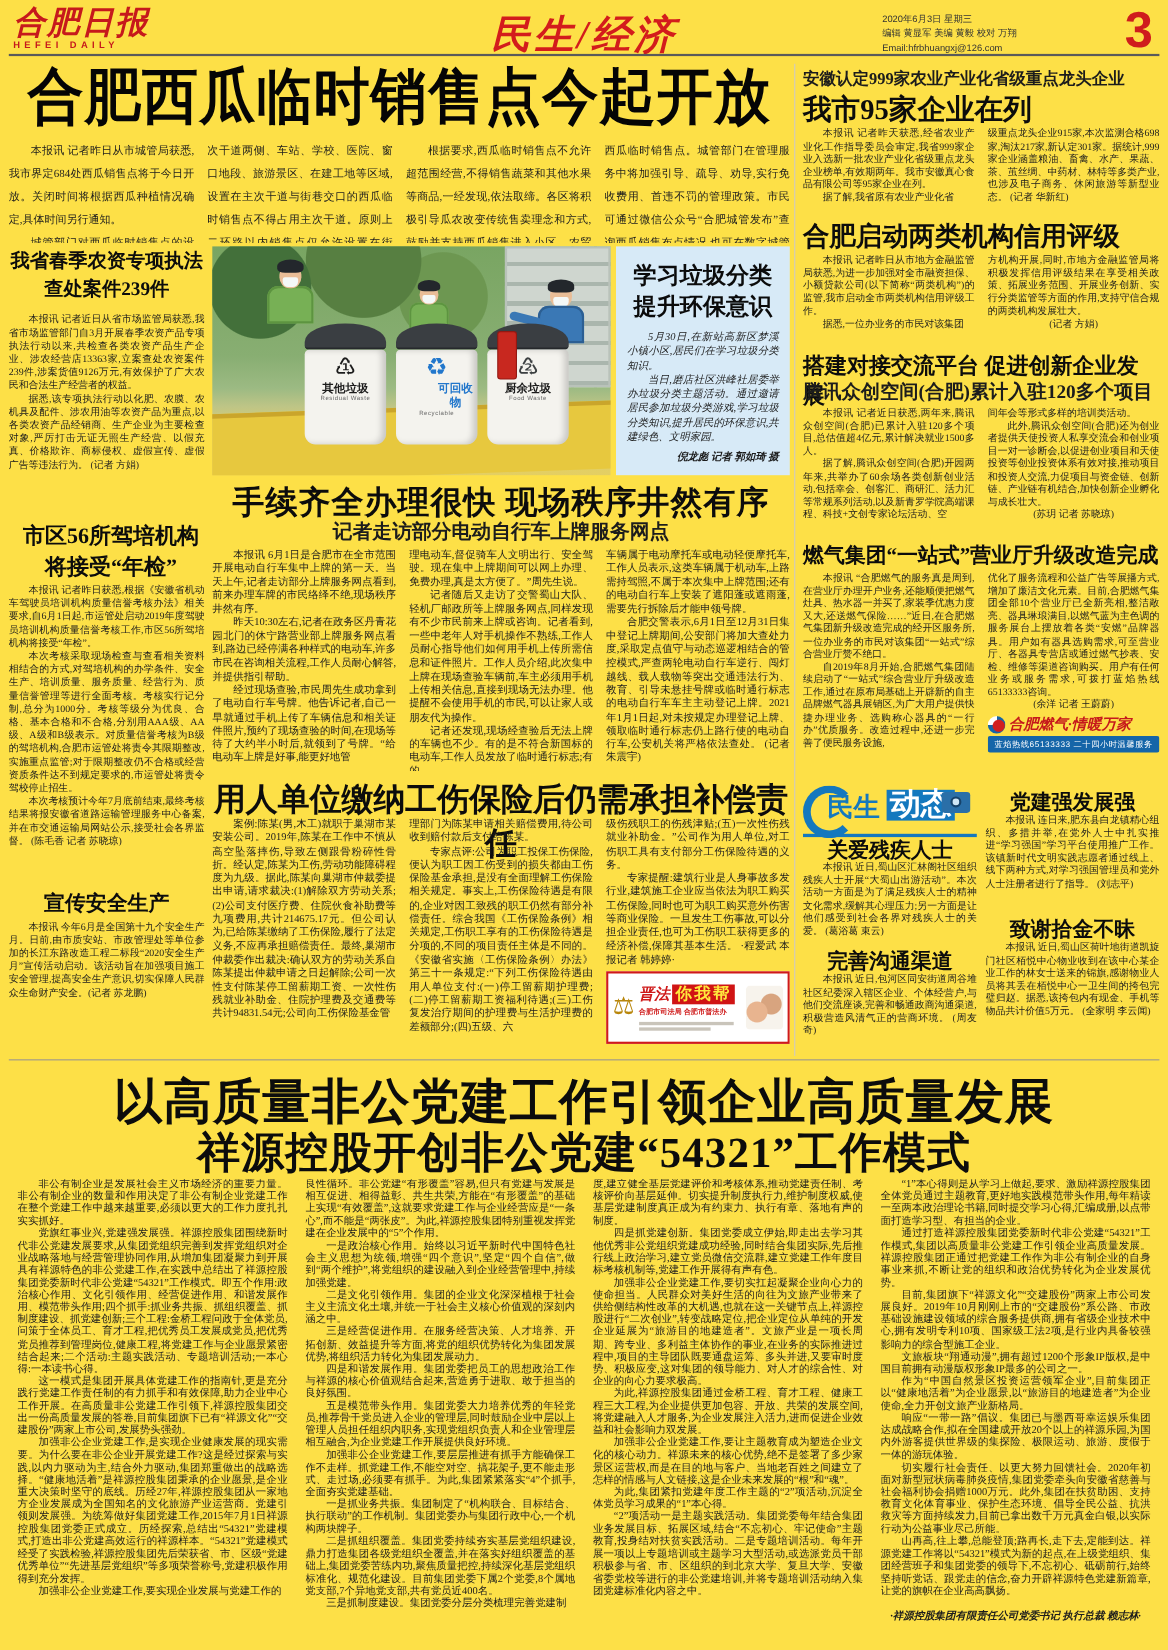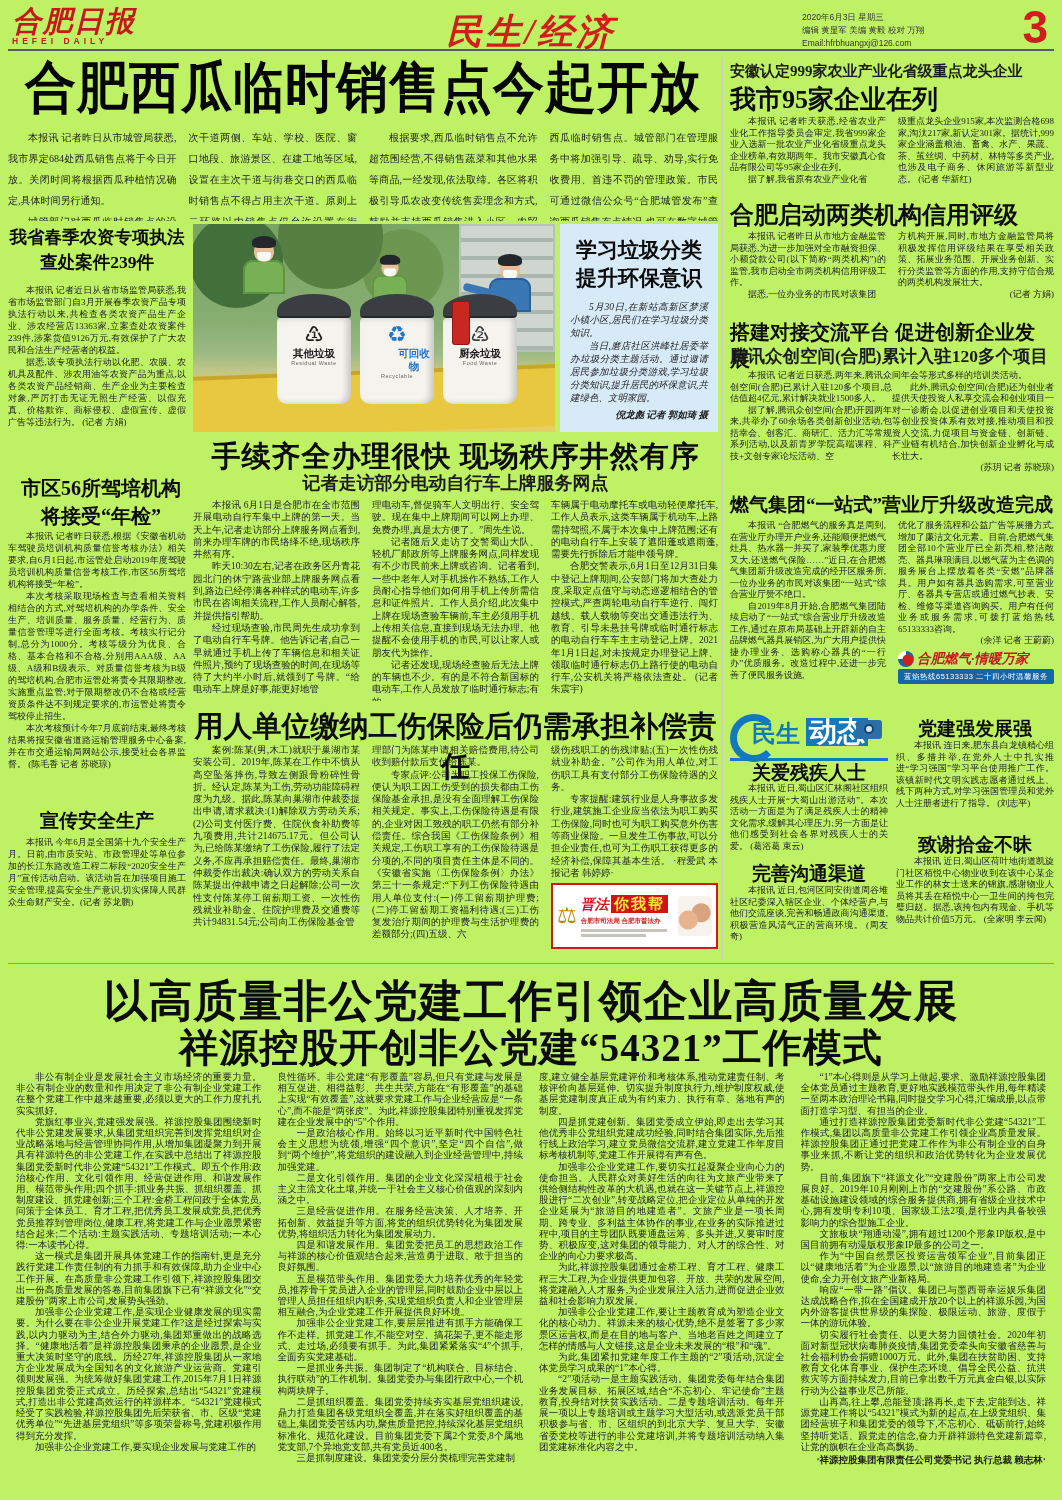--- a/index.html
+++ b/index.html
@@ -1,22 +1,22 @@
 <!DOCTYPE html>
 <html><head>
 <meta charset="utf-8">
 <style>
   html,body{margin:0;padding:0;background:#dedad2;}
-  .page{position:relative;width:1062px;height:1500px;margin:0 auto;background:#bef264;
+  .page{position:relative;width:1062px;height:1500px;margin:0 auto;background:#fde047;
         font-family:"Liberation Serif","DejaVu Serif",serif;color:#1c1c1c;overflow:hidden;}
   .sans{font-family:"Liberation Sans","DejaVu Sans",sans-serif;}
   .abs{position:absolute;}
   .para{margin:0;text-indent:2em;text-align:justify;}
   .cont > .para:first-child, .cont .paras > .para:first-child{text-indent:0;}
-  .byline{margin:0;text-indent:0;text-align:right;}
+  .byline{margin:0;text-indent:0;text-align:center;}
   .body{overflow:hidden;}
   .cols{display:flex;}
   .col{flex:1;overflow:hidden;}
   h1,h2,h3{margin:0;font-weight:900;color:#0c0c0c;}
   .ctr{text-align:center;}
 
   
   #masthead{left:12px;top:6px;width:180px;}
   #paper-name{color:#c6191c;font-size:29px;font-weight:900;font-style:italic;letter-spacing:2px;line-height:1.05;}
   #paper-en{color:#c6191c;font-size:8.5px;letter-spacing:4px;font-weight:700;}
@@ -94,21 +94,21 @@
   #ad-hand{width:34px;height:40px;border-radius:4px;background:
      radial-gradient(circle at 30% 60%, #e8b48f 0 9px, transparent 10px),
      radial-gradient(circle at 68% 42%, #d8a47f 0 9px, transparent 10px),#f7f3ec;}
   #r1-kicker{left:730px;top:62px;width:324px;font-size:15px;font-weight:900;}
   #r1-headline{left:730px;top:82px;width:324px;font-size:26px;}
   #r1-body{left:730px;top:116px;width:324px;height:84px;gap:12px;font-size:9px;line-height:11.5px;}
   #r2-headline{left:730px;top:199px;width:324px;font-size:24px;}
   #r2-body{left:730px;top:231px;width:324px;height:84px;gap:12px;font-size:9px;line-height:11.5px;}
   #r3-headline{left:730px;top:319px;width:324px;font-size:20px;}
   #r3-sub{left:730px;top:344px;width:324px;font-size:17.5px;font-weight:700;}
-  #r3-body{left:730px;top:370px;width:324px;height:118px;font-size:9px;line-height:11.5px;}
+  #r3-body{left:730px;top:370px;width:324px;height:118px;gap:12px;font-size:9px;line-height:11.5px;}
   #r4-headline{left:730px;top:492px;width:324px;font-size:19px;}
   #r4-body{left:730px;top:520px;width:324px;height:188px;gap:12px;font-size:9px;line-height:11.5px;}
   #gas-logo{margin-top:4px;}
   #gas-row1{display:flex;align-items:center;gap:3px;}
   #gas-flame{width:16px;height:16px;border-radius:50%;background:
       radial-gradient(circle at 62% 55%, #d11f1f 0 5px, transparent 6px),
       conic-gradient(#1565a8 0 270deg,#fff 270deg 360deg);}
   #gas-text{color:#c6191c;font-weight:900;font-style:italic;font-size:13.5px;white-space:nowrap;}
   #gas-bar{margin-top:2px;background:#1565a8;color:#fff;font-size:7.5px;text-align:center;padding:2px 0;border-radius:2px;letter-spacing:.5px;white-space:nowrap;}
 
@@ -127,21 +127,21 @@
   #b2-body{left:730px;top:885px;width:158px;height:72px;}
   #b3-title{left:896px;top:716px;width:158px;}
   #b3-body{left:896px;top:740px;width:158px;height:86px;}
   #b4-title{left:896px;top:832px;width:158px;}
   #b4-body{left:896px;top:856px;width:158px;height:100px;}
 
   
   #bottom-h1{left:0;right:0;top:972px;text-align:center;font-size:44px;font-weight:900;letter-spacing:1px;}
   #bottom-h2{left:0;right:0;top:1021px;text-align:center;font-size:39px;font-weight:900;letter-spacing:1px;}
   #bottom-body{left:16px;top:1072px;width:1030px;height:424px;gap:16px;font-size:9.5px;line-height:11.2px;}
-  #bottom-sig{margin-top:2px;font-weight:700;}
+  #bottom-sig{margin-top:12px;font-weight:700;font-style:italic;}
 </style>
 </head>
 <body>
 
 <div class="page">
 
   <div class="abs" id="masthead">
     <div id="paper-name">合肥日报</div>
     <div id="paper-en" class="sans">HEFEI DAILY</div>
   </div>

